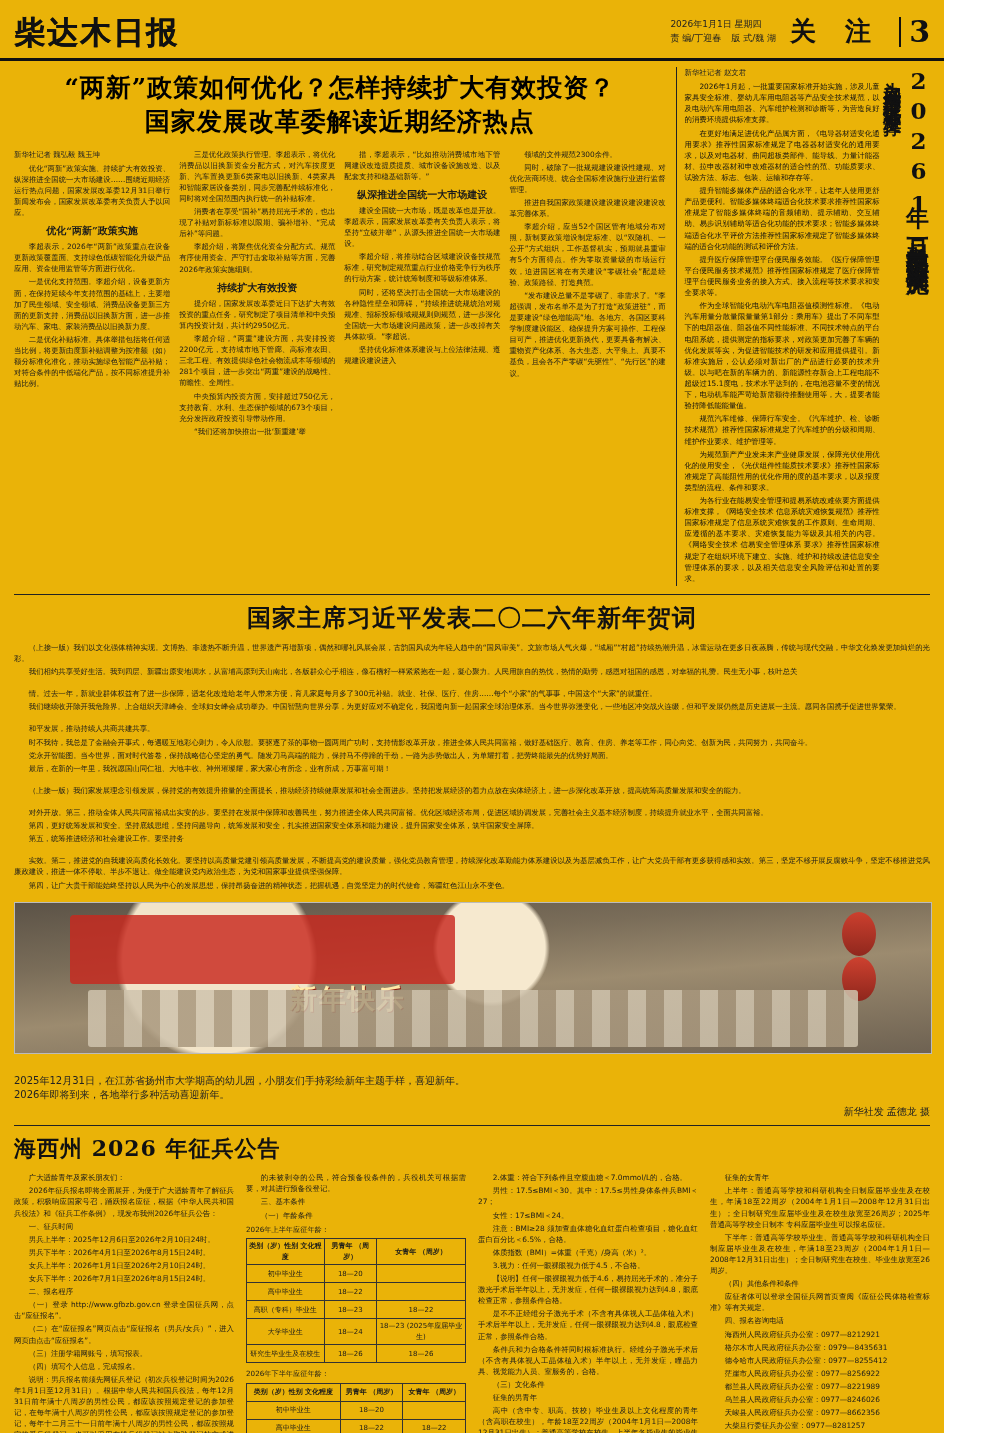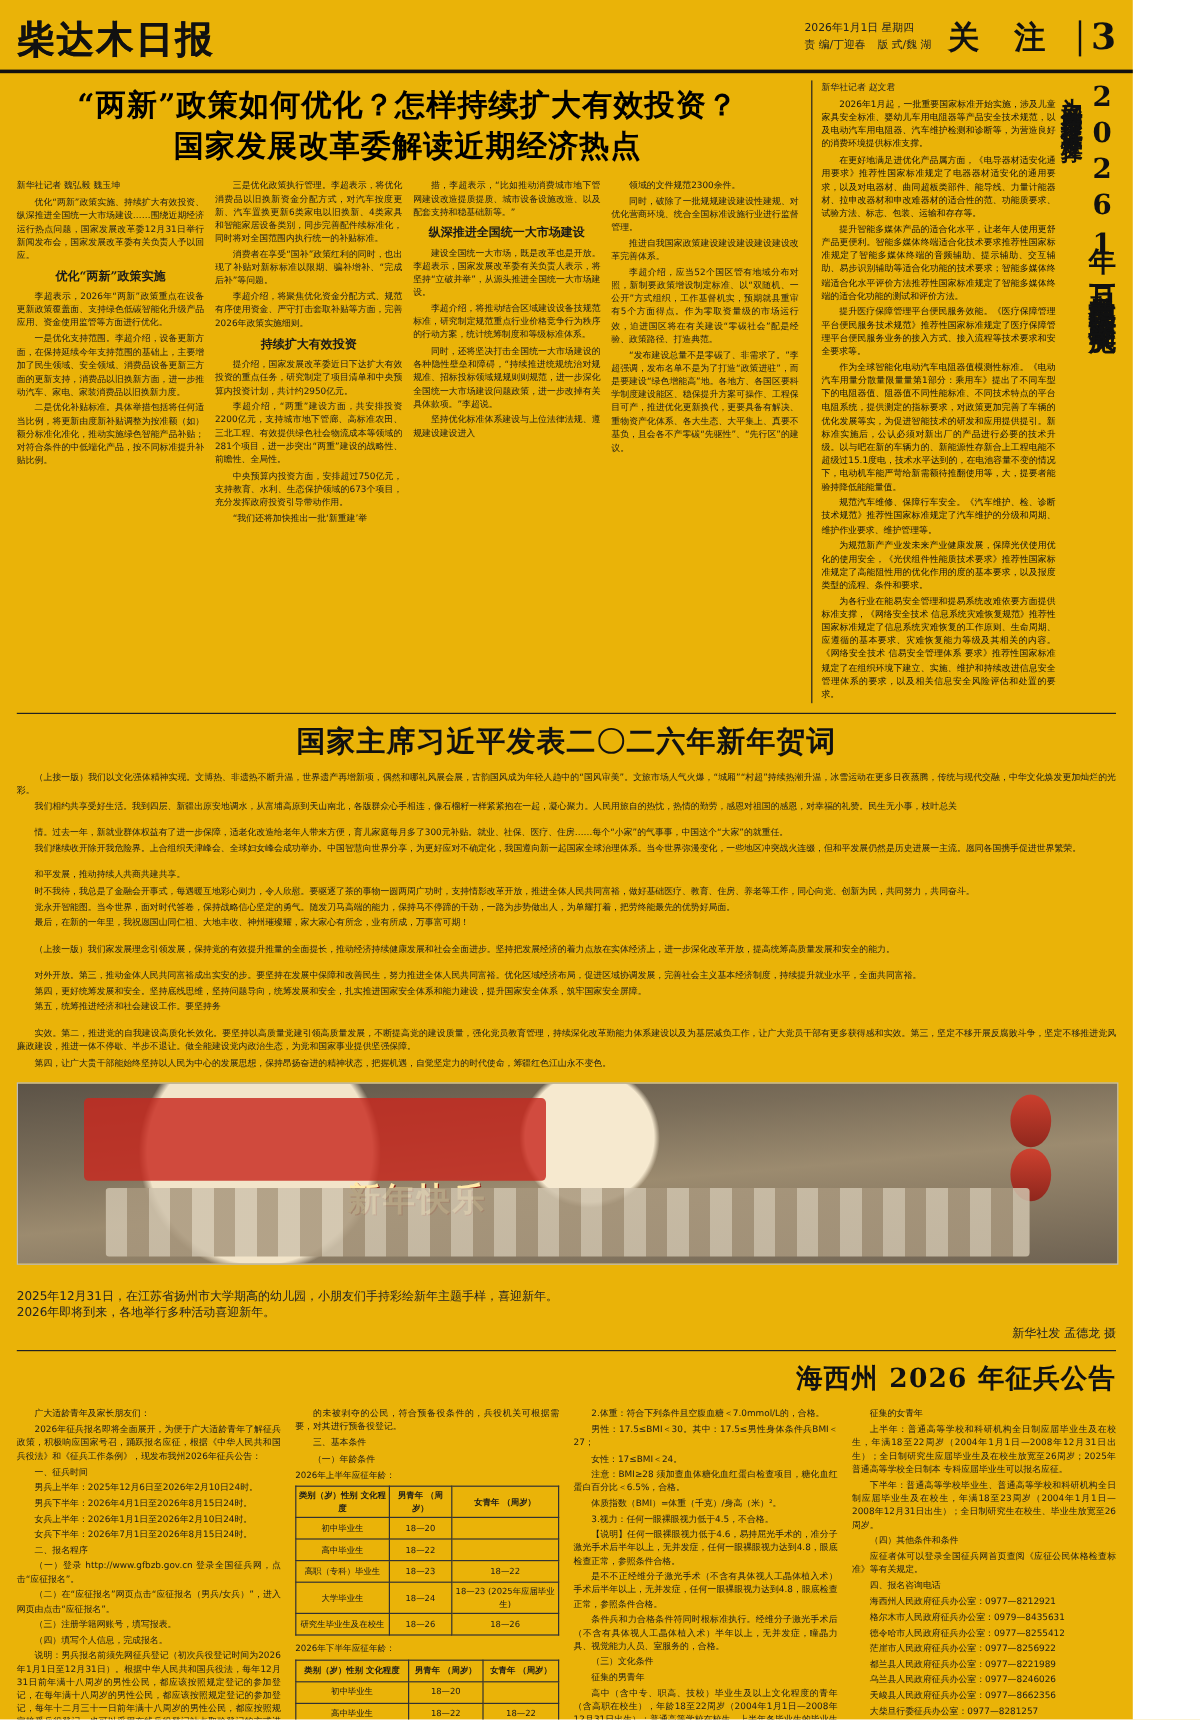--- a/index.html
+++ b/index.html
@@ -56,21 +56,21 @@
   .photo .banner{position:absolute;left:6%;top:8%;width:42%;height:46%;background:rgba(200,40,30,.82);border-radius:4px;}
   .photo .bigtext{position:absolute;left:30%;top:52%;font-family:"DejaVu Serif","Liberation Serif",serif;font-weight:bold;
                   font-size:27px;color:#ffe9a8;letter-spacing:2px;text-shadow:1px 1px 0 #8a1d12;}
   .photo .kids{position:absolute;left:8%;bottom:4%;width:84%;height:38%;
                background:repeating-linear-gradient(90deg,#cfc3ad 0 18px,#a8977d 18px 36px);opacity:.85;border-radius:3px;}
   .caption{font-size:10px;line-height:1.45;margin-top:20px;color:#222;}
   .caption .sign{text-align:right;display:block;margin-top:2px;}
 
   
   .bot{padding:6px 14px 10px 14px;}
-  .bot-title{font-family:"DejaVu Serif","Liberation Serif",serif;font-weight:bold;font-size:22px;text-align:right;margin:8px 0 8px 0;letter-spacing:1px;}
+  .bot-title{font-family:"DejaVu Serif","Liberation Serif",serif;font-weight:bold;font-size:22px;text-align:left;margin:8px 0 8px 0;letter-spacing:1px;}
   .cols3{display:flex;gap:12px;}
   .cols3 > div{flex:1;}
   table.age{border-collapse:collapse;width:100%;font-size:7px;margin:3px 0 6px 0;}
   table.age th,table.age td{border:1px solid #333;padding:2px 2px;text-align:center;height:13px;}
   .tbl-title{font-size:7.2px;margin:4px 0 1px 0;}
   .foot{text-align:right;font-size:7.4px;line-height:1.6;margin-top:6px;}
 </style>
 </head>
 <body>
 
@@ -102,21 +102,21 @@
         <div class="col-text">
           <div class="byline">新华社记者 魏弘毅 魏玉坤</div>
           <p>优化“两新”政策实施、持续扩大有效投资、纵深推进全国统一大市场建设……围绕近期经济运行热点问题，国家发展改革委12月31日举行新闻发布会，国家发展改革委有关负责人予以回应。</p>
           <div class="subhead">优化“两新”政策实施</div>
           <p>李超表示，2026年“两新”政策重点在设备更新政策覆盖面、支持绿色低碳智能化升级产品应用、资金使用监管等方面进行优化。</p>
           <p>一是优化支持范围。李超介绍，设备更新方面，在保持延续今年支持范围的基础上，主要增加了民生领域、安全领域、消费品设备更新三方面的更新支持，消费品以旧换新方面，进一步推动汽车、家电、家装消费品以旧换新力度。</p>
           <p>二是优化补贴标准。具体举措包括将任何适当比例，将更新由度新补贴调整为按准额（如）额分标准化准化，推动实施绿色智能产品补贴；对符合条件的中低端化产品，按不同标准提升补贴比例。</p>
         </div>
         <div class="col-text">
           <p>三是优化政策执行管理。李超表示，将优化消费品以旧换新资金分配方式，对汽车按度更新、汽车置换更新6类家电以旧换新、4类家具和智能家居设备类别，同步完善配件续标准化，同时将对全国范围内执行统一的补贴标准。</p>
-          <p>消费者在享受“国补”政策红利的同时，也出现了补贴对新标标准以限期、骗补增补、“完成后补”等问题。</p>
+          <p>消费者在享受“国补”易持屈光手术的，也出现了补贴对新标标准以限期、骗补增补、“完成后补”等问题。</p>
           <p>李超介绍，将聚焦优化资金分配方式、规范有序使用资金、严守打击套取补贴等方面，完善2026年政策实施细则。</p>
           <div class="subhead">持续扩大有效投资</div>
           <p>提介绍，国家发展改革委近日下达扩大有效投资的重点任务，研究制定了项目清单和中央预算内投资计划，共计约2950亿元。</p>
           <p>李超介绍，“两重”建设方面，共安排投资2200亿元，支持城市地下管廊、高标准农田、三北工程、有效提供绿色社会物流成本等领域的281个项目，进一步突出“两重”建设的战略性、前瞻性、全局性。</p>
           <p>中央预算内投资方面，安排超过750亿元，支持教育、水利、生态保护领域的673个项目，充分发挥政府投资引导带动作用。</p>
           <p>“我们还将加快推出一批‘新重建’举</p>
         </div>
         <div class="col-text">
           <p>措，李超表示，“比如推动消费城市地下管网建设改造提质提质、城市设备设施改造、以及配套支持和稳基础新等。”</p>
           <div class="subhead">纵深推进全国统一大市场建设</div>

